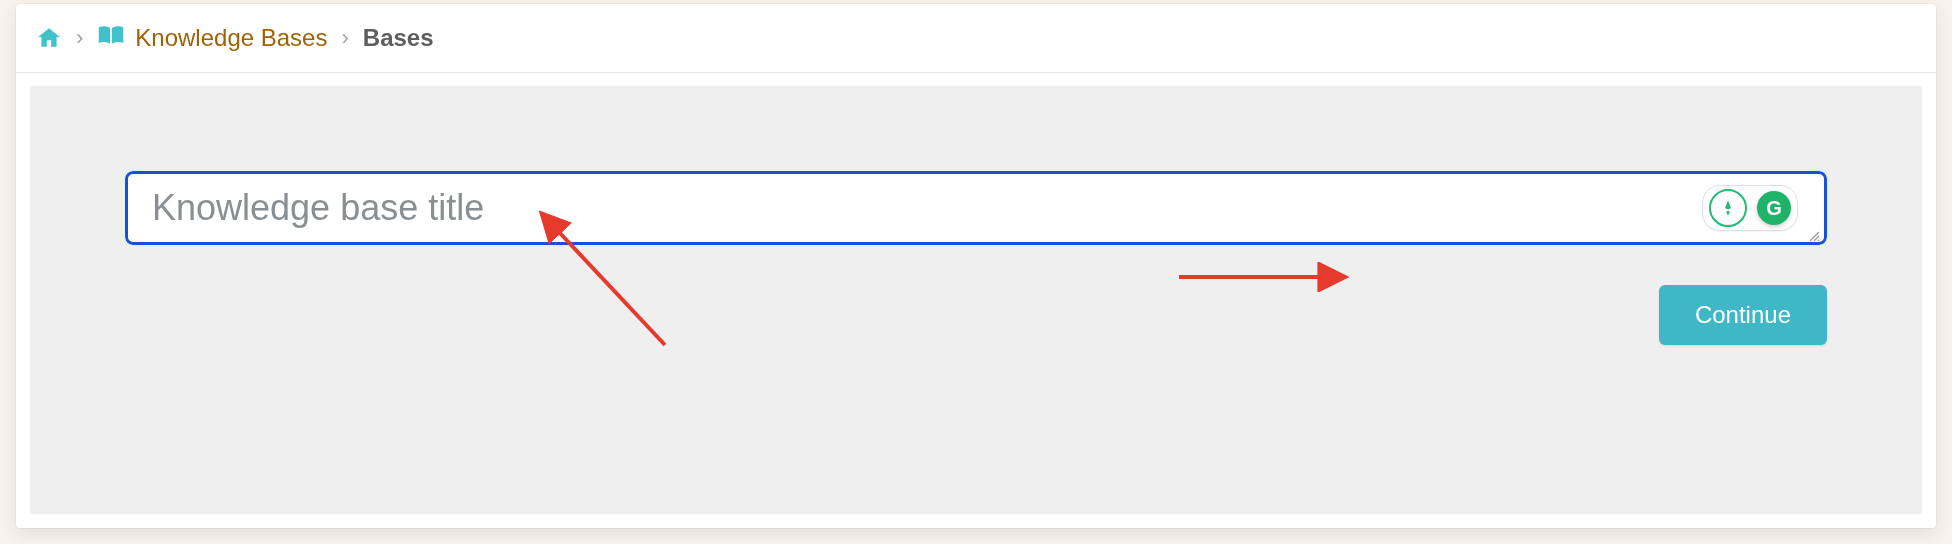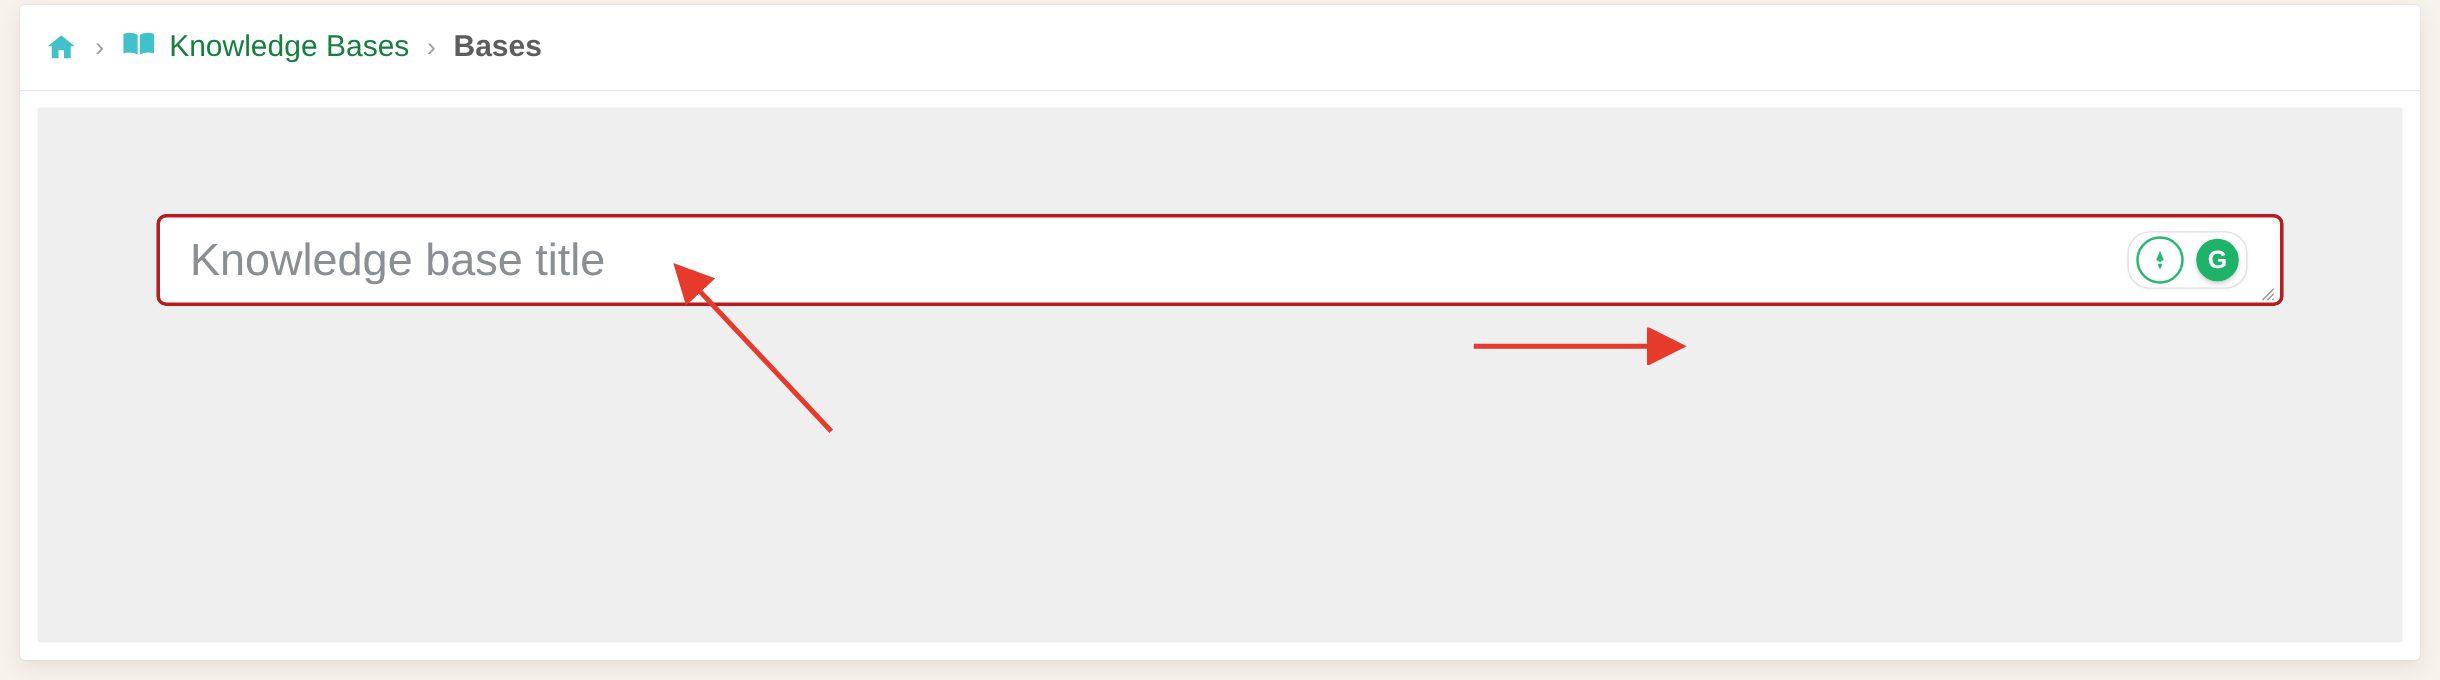--- a/index.html
+++ b/index.html
@@ -34,21 +34,21 @@
     border-bottom:1px solid #e8e8e8;
     display:flex;
     align-items:center;
     padding:0 20px;
     font-size:24px;
     color:#8a8a8a;
   }
   .crumbbar a,
   .crumbbar .crumb-link{
     text-decoration:none;
-    color:#15803d;
+    color:#a16207;
     display:flex;
     align-items:center;
   }
   .crumb-sep{
     margin:0 14px;
     font-size:22px;
     color:#a4a4a4;
   }
   .crumb-current{
     color:#5d5d5d;
@@ -71,21 +71,21 @@
     padding:85px 95px 0 95px;
     margin:14px;
     border-radius:2px;
     box-sizing:border-box;
   }
   .title-input-wrap{
     position:relative;
     width:100%;
     box-sizing:border-box;
     background:#ffffff;
-    border:3px solid #b91c1c;
+    border:3px solid #1d4ed8;
     border-radius:8px;
     outline:2px solid #dff3f4;
     padding:0 80px 0 22px;
     height:74px;
     display:flex;
     align-items:center;
   }
   .title-input{
     flex:1;
     border:none;
@@ -204,20 +204,23 @@
             <span>G</span>
           </div>
         </div>
         <span class="resize-handle">
           <svg viewBox="0 0 12 12">
               <path d="M2 11 L11 2 M6 11 L11 6 M10 11 L11 10"></path>
             </svg>
         </span>
       </div>
 
+      <div class="btn-row">
+        <button class="btn-continue">Continue</button>
+      </div>
     </div>
 
   </div>
 
   <div class="anno" style="left:525px;top:195px;">
     <svg width="170" height="170">
       <defs>
         <marker id="ah1" viewBox="0 0 10 10" refX="8" refY="5" markerWidth="8" markerHeight="8" orient="auto">
           <path d="M0 0 L10 5 L0 10 z" fill="#e63a2d"></path>
         </marker>

